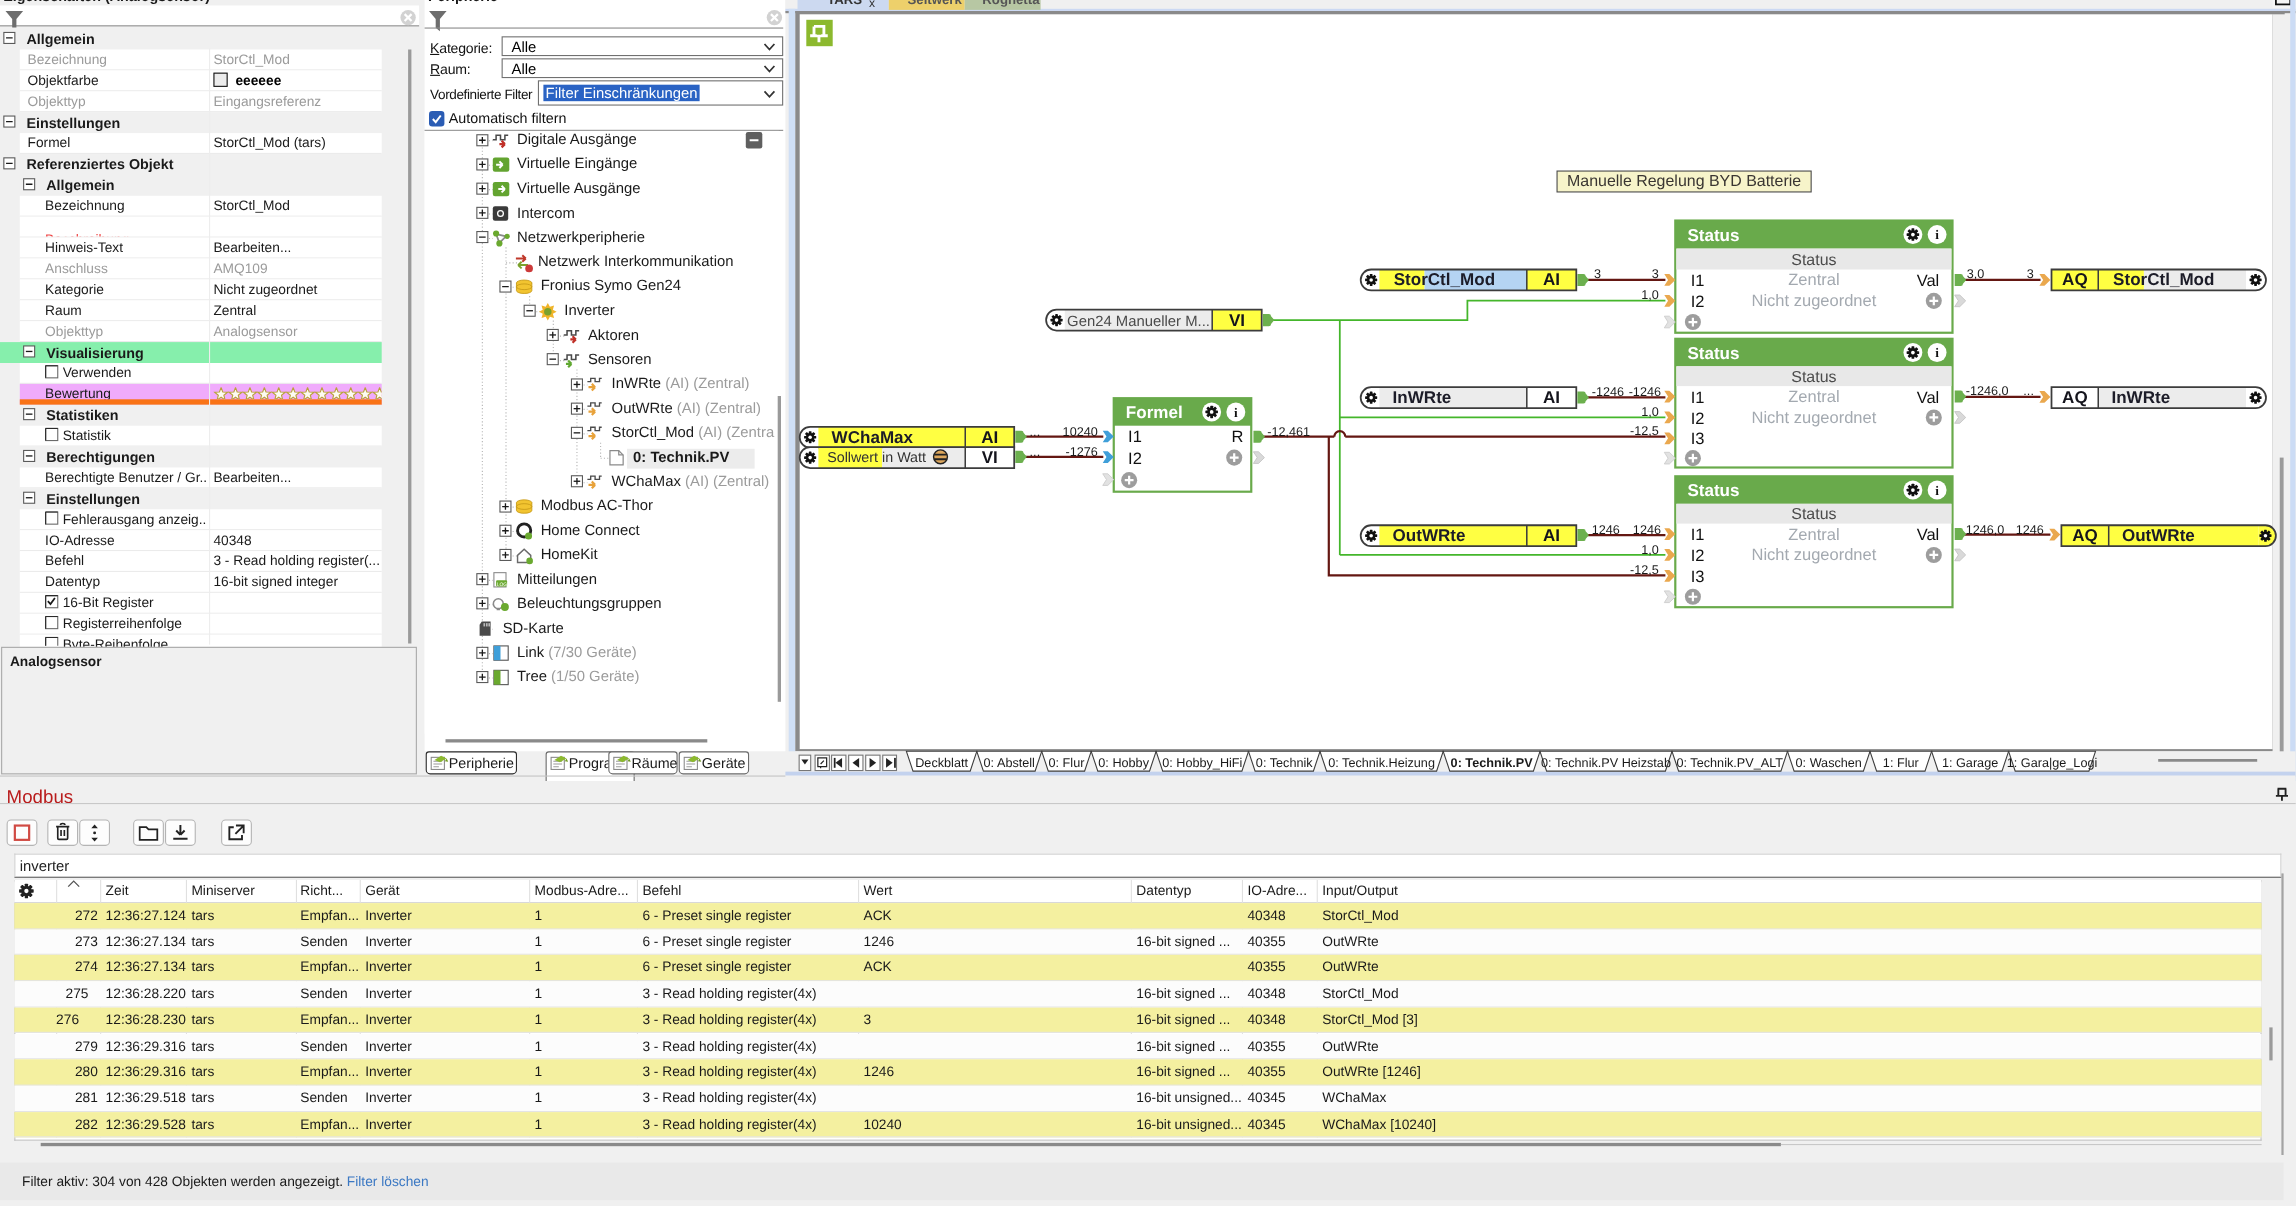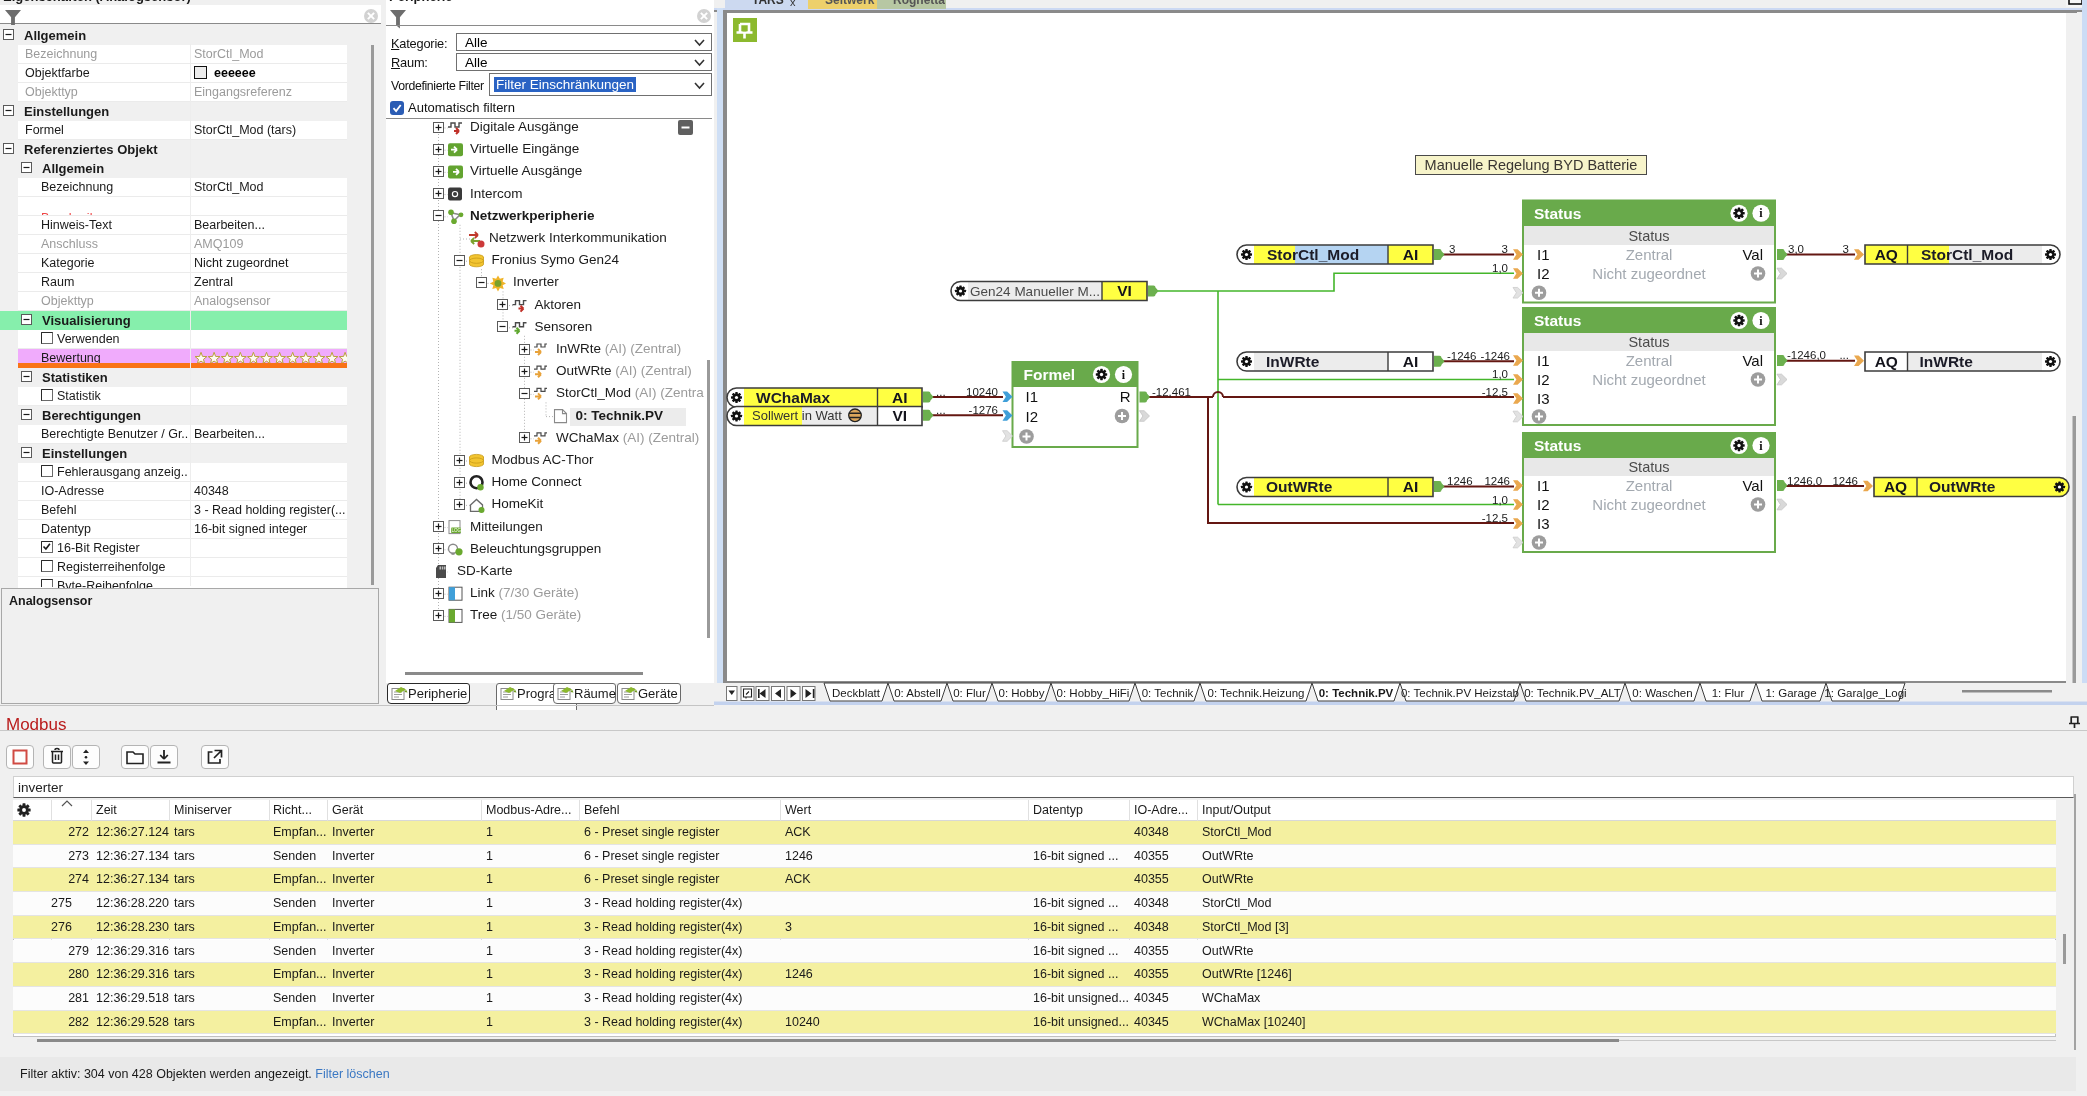--- a/index.html
+++ b/index.html
@@ -215,21 +215,21 @@
       <path d="M3.5 7.2 l2.6 2.8 l4.6 -6" stroke="#fff" stroke-width="1.8" fill="none"></path>
     </svg>
 <div class="abs" style="left:22px;top:100px;font-size:13px;color:#111">Automatisch filtern</div>
 <div class="abs" style="left:0;top:118px;width:326px;height:1px;background:#8a8a8a"></div>
 </div>
 <div class="abs cut" style="left:386px;top:119px;width:322px;height:548px;background:#fff">
     <div class="abs" style="left:84.0px;top:0.0px;font-size:13.5px;font-weight:normal;color:#1a1a1a;white-space:nowrap">Digitale Ausgänge</div>
     <div class="abs" style="left:84.0px;top:22.2px;font-size:13.5px;font-weight:normal;color:#1a1a1a;white-space:nowrap">Virtuelle Eingänge</div>
     <div class="abs" style="left:84.0px;top:44.4px;font-size:13.5px;font-weight:normal;color:#1a1a1a;white-space:nowrap">Virtuelle Ausgänge</div>
     <div class="abs" style="left:84.0px;top:66.6px;font-size:13.5px;font-weight:normal;color:#1a1a1a;white-space:nowrap">Intercom</div>
-    <div class="abs" style="left:84.0px;top:88.8px;font-size:13.5px;font-weight:bold;color:#1a1a1a;white-space:nowrap">Netzwerkperipherie</div>
+    <div class="abs" style="left:84.0px;top:88.8px;font-size:13.5px;font-weight:normal;color:#1a1a1a;white-space:nowrap">Netzwerkperipherie</div>
     <div class="abs" style="left:103.0px;top:111.0px;font-size:13.5px;font-weight:normal;color:#1a1a1a;white-space:nowrap">Netzwerk Interkommunikation</div>
     <div class="abs" style="left:105.5px;top:133.2px;font-size:13.5px;font-weight:normal;color:#1a1a1a;white-space:nowrap">Fronius Symo Gen24</div>
     <div class="abs" style="left:127.0px;top:155.4px;font-size:13.5px;font-weight:normal;color:#1a1a1a;white-space:nowrap">Inverter</div>
     <div class="abs" style="left:148.5px;top:177.6px;font-size:13.5px;font-weight:normal;color:#1a1a1a;white-space:nowrap">Aktoren</div>
     <div class="abs" style="left:148.5px;top:199.79999999999998px;font-size:13.5px;font-weight:normal;color:#1a1a1a;white-space:nowrap">Sensoren</div>
     <div class="abs" style="left:170.0px;top:222.0px;font-size:13.5px;font-weight:normal;color:#1a1a1a;white-space:nowrap">InWRte<span style="color:#9b9b9b"> (AI) (Zentral)</span></div>
     <div class="abs" style="left:170.0px;top:244.2px;font-size:13.5px;font-weight:normal;color:#1a1a1a;white-space:nowrap">OutWRte<span style="color:#9b9b9b"> (AI) (Zentral)</span></div>
     <div class="abs" style="left:170.0px;top:266.4px;font-size:13.5px;font-weight:normal;color:#1a1a1a;white-space:nowrap">StorCtl_Mod<span style="color:#9b9b9b"> (AI) (Zentra</span></div>
     <div class="abs" style="left:183.5px;top:288.59999999999997px;width:116.5px;height:18px;background:#ececec"></div>
     <div class="abs" style="left:189.5px;top:288.59999999999997px;font-size:13.5px;font-weight:bold;color:#1a1a1a;white-space:nowrap">0: Technik.PV</div>
@@ -525,21 +525,21 @@
       <span class="abs" style="left:260px;top:4px;white-space:nowrap">Empfan...</span>
       <span class="abs" style="left:319px;top:4px;white-space:nowrap">Inverter</span>
       <span class="abs" style="left:473px;top:4px;white-space:nowrap">1</span>
       <span class="abs" style="left:571px;top:4px;white-space:nowrap">6 - Preset single register</span>
       <span class="abs" style="left:772px;top:4px;white-space:nowrap">ACK</span>
       <span class="abs" style="left:1020px;top:4px;white-space:nowrap"></span>
       <span class="abs" style="left:1121px;top:4px;white-space:nowrap">40355</span>
       <span class="abs" style="left:1189px;top:4px;white-space:nowrap">OutWRte</span>
     </div>
 <div class="abs cut" style="left:13px;top:182.1px;width:2043px;height:23.7px;background:#fcfcfc;border-bottom:1px solid #e4e4e4;font-size:12.5px;color:#1a1a1a">
-      <span class="abs" style="left:38px;top:4px;width:38px;text-align:left">275</span>
+      <span class="abs" style="left:38px;top:4px;width:38px;text-align:center">275</span>
       <span class="abs" style="left:83px;top:4px;white-space:nowrap">12:36:28.220</span>
       <span class="abs" style="left:161px;top:4px;white-space:nowrap">tars</span>
       <span class="abs" style="left:260px;top:4px;white-space:nowrap">Senden</span>
       <span class="abs" style="left:319px;top:4px;white-space:nowrap">Inverter</span>
       <span class="abs" style="left:473px;top:4px;white-space:nowrap">1</span>
       <span class="abs" style="left:571px;top:4px;white-space:nowrap">3 - Read holding register(4x)</span>
       <span class="abs" style="left:772px;top:4px;white-space:nowrap"></span>
       <span class="abs" style="left:1020px;top:4px;white-space:nowrap">16-bit signed ...</span>
       <span class="abs" style="left:1121px;top:4px;white-space:nowrap">40348</span>
       <span class="abs" style="left:1189px;top:4px;white-space:nowrap">StorCtl_Mod</span>

